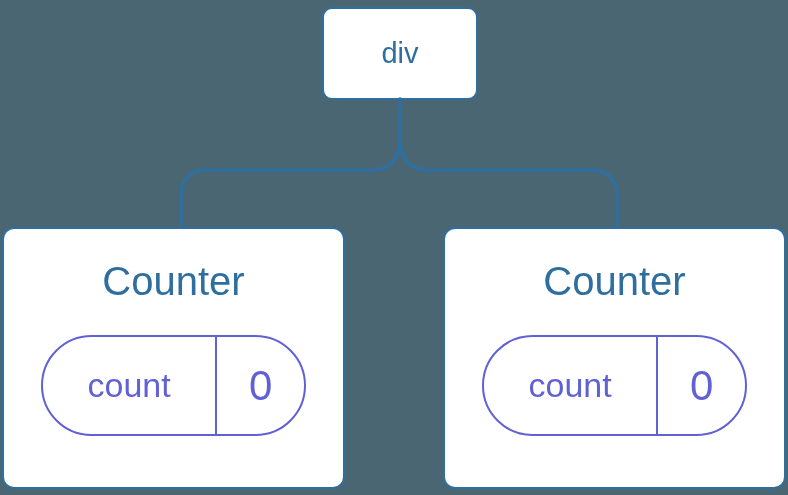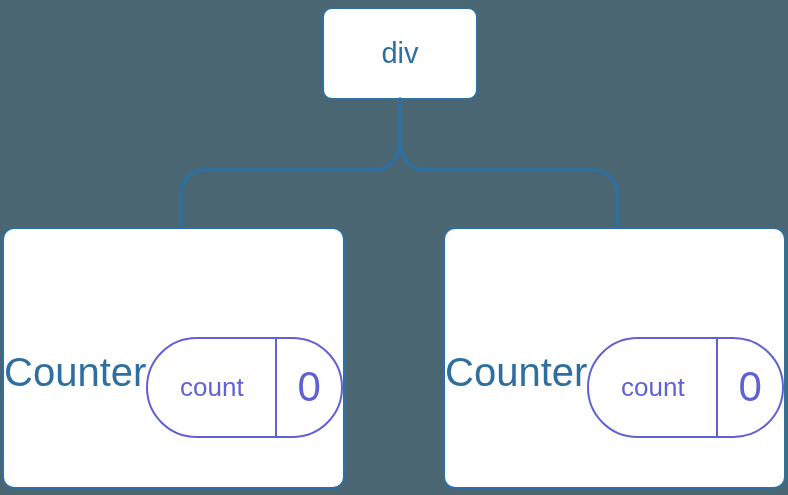--- a/index.html
+++ b/index.html
@@ -47,21 +47,21 @@
     stroke-width: 3.5;
     stroke-linecap: round;
     stroke-linejoin: round;
   }
   .counter {
     top: 227px;
     width: 343px;
     height: 262px;
     border-radius: 12px;
     display: flex;
-    flex-direction: row;
+    flex-direction: column;
     align-items: center;
     padding-top: 28px;
   }
   .counter.left  { left: 2px; }
   .counter.right { left: 443px; }
   .counter-title {
     font-size: 40px;
     line-height: 48px;
     font-weight: 500;
     color: var(--blue, #2f6f9f);
@@ -76,21 +76,21 @@
     display: flex;
     align-items: stretch;
     background: var(--node-bg, #ffffff);
   }
   .pill-key {
     flex: 0 0 66%;
     border-right: 2px solid var(--purple, #6161d6);
     display: flex;
     align-items: center;
     justify-content: center;
-    font-size: 26px;
+    font-size: 34px;
     color: var(--purple, #6161d6);
   }
   .pill-value {
     flex: 1 1 auto;
     display: flex;
     align-items: center;
     justify-content: center;
     font-size: 42px;
     color: var(--purple, #6161d6);
   }

